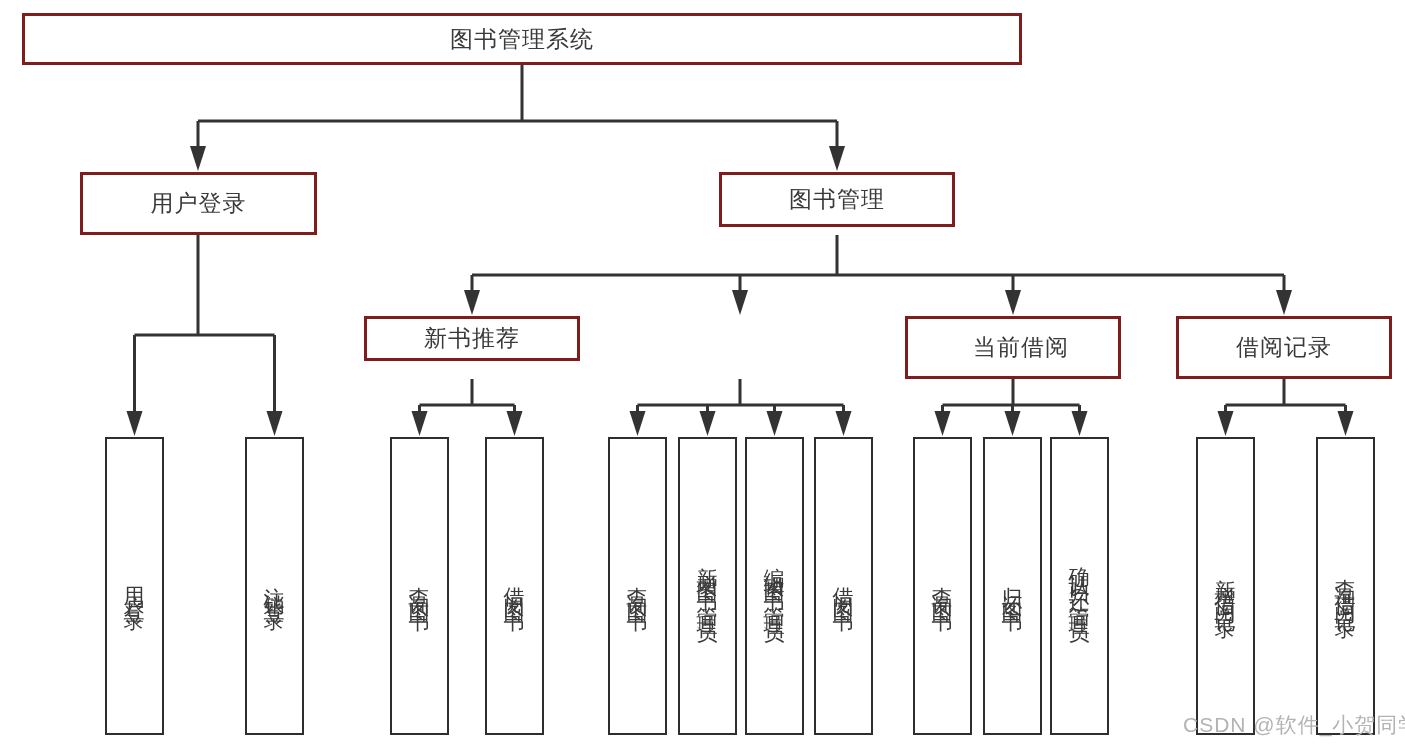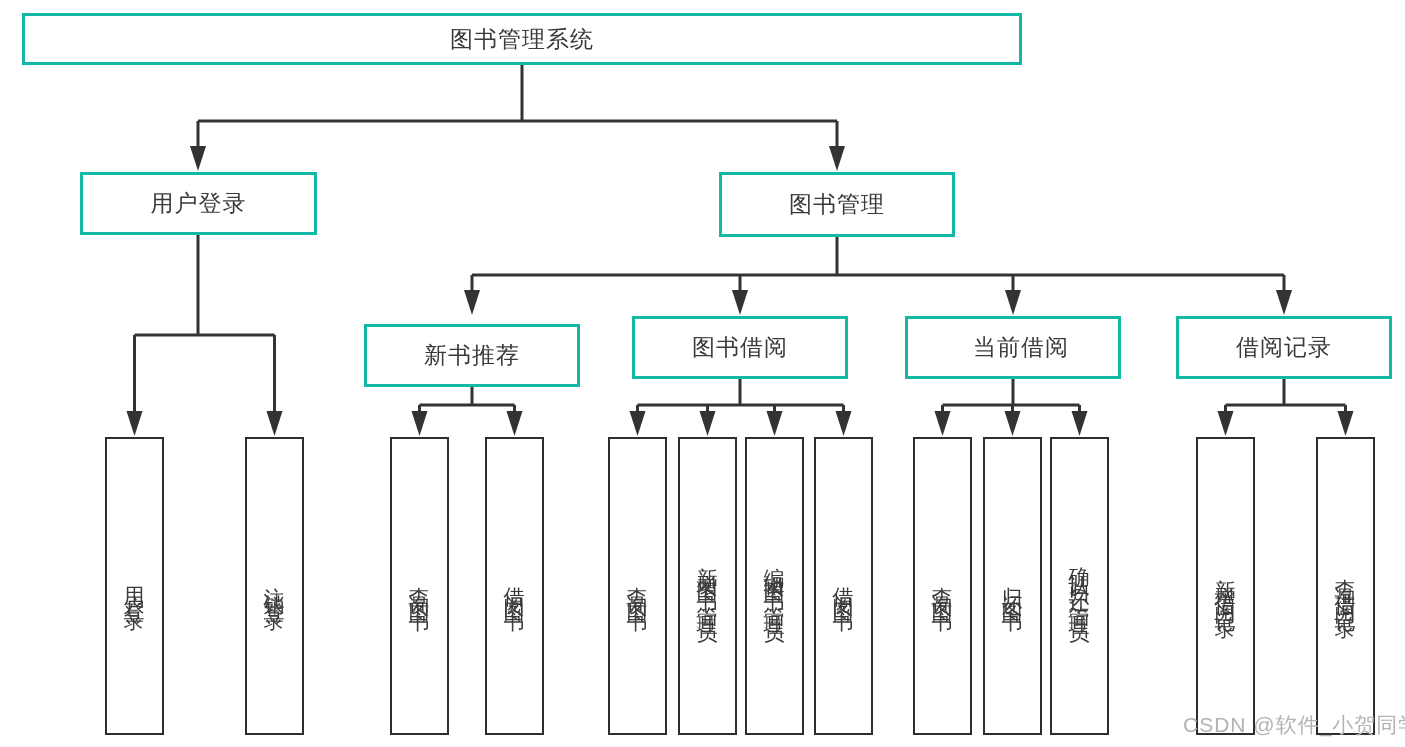--- a/index.html
+++ b/index.html
@@ -8,21 +8,21 @@
     width: 1405px;
     height: 747px;
     background: #ffffff;
     font-family: "Liberation Sans", "DejaVu Sans", sans-serif;
     overflow: hidden;
   }
   .node {
     position: absolute;
     box-sizing: border-box;
     background: #ffffff;
-    border: 3px solid #14b8a6;
+    border: 3px solid #7f1d1d;
     color: #3a3a3a;
     display: flex;
     align-items: center;
     justify-content: center;
     font-size: 23px;
     letter-spacing: 1px;
     z-index: 2;
   }
   .vnode {
     position: absolute;
@@ -57,22 +57,22 @@
     top: 711px;
     font-size: 21px;
     color: #b3b3b3;
     letter-spacing: 1px;
     white-space: nowrap;
     z-index: 5;
   }
   
   #n-root   { left: 22px;  top: 13px;  width: 1000px; height: 52px; }
   #n-login  { left: 80px;  top: 172px; width: 237px;  height: 63px; }
-  #n-mgmt   { left: 719px; top: 172px; width: 236px;  height: 65px; }
-  #n-newbook { left: 364px;  top: 324px; width: 216px; height: 63px; }
+  #n-mgmt   { left: 719px; top: 172px; width: 236px;  height: 55px; }
+  #n-newbook { left: 364px;  top: 316px; width: 216px; height: 45px; }
   #n-borrow  { left: 632px;  top: 316px; width: 216px; height: 63px; }
   #n-current { left: 905px;  top: 316px; width: 216px; height: 63px; padding-left: 16px; }
   #n-record  { left: 1176px; top: 316px; width: 216px; height: 63px; }
   .vnode { top: 437px; width: 59px; height: 298px; }
   #v-userlogin { left: 105px; }
   #v-logout    { left: 245px; }
   #v-nb-query  { left: 390px; }
   #v-nb-borrow { left: 485px; }
   #v-bb-query  { left: 608px; }
   #v-bb-add    { left: 678px; }
@@ -124,21 +124,20 @@
     <polygon points="1217.5,411 1233.5,411 1225.5,436"></polygon>
     <polygon points="1337.5,411 1353.5,411 1345.5,436"></polygon>
   </svg>
 
   <div class="node" id="n-root">图书管理系统</div>
 
   <div class="node" id="n-login">用户登录</div>
   <div class="node" id="n-mgmt">图书管理</div>
 
   <div class="node" id="n-newbook">新书推荐</div>
-  <div class="node" id="n-borrow">图书借阅</div>
   <div class="node" id="n-current">当前借阅</div>
   <div class="node" id="n-record">借阅记录</div>
 
   <div class="vnode" id="v-userlogin">
     <span>用户登录</span>
   </div>
   <div class="vnode" id="v-logout">
     <span>注销登录</span>
   </div>
 

